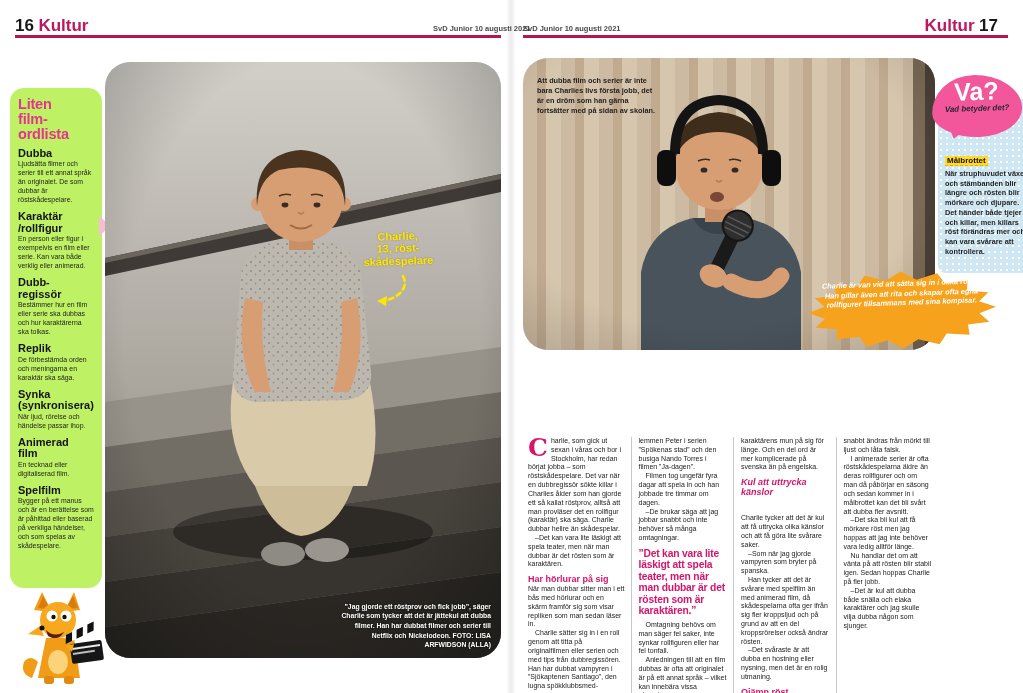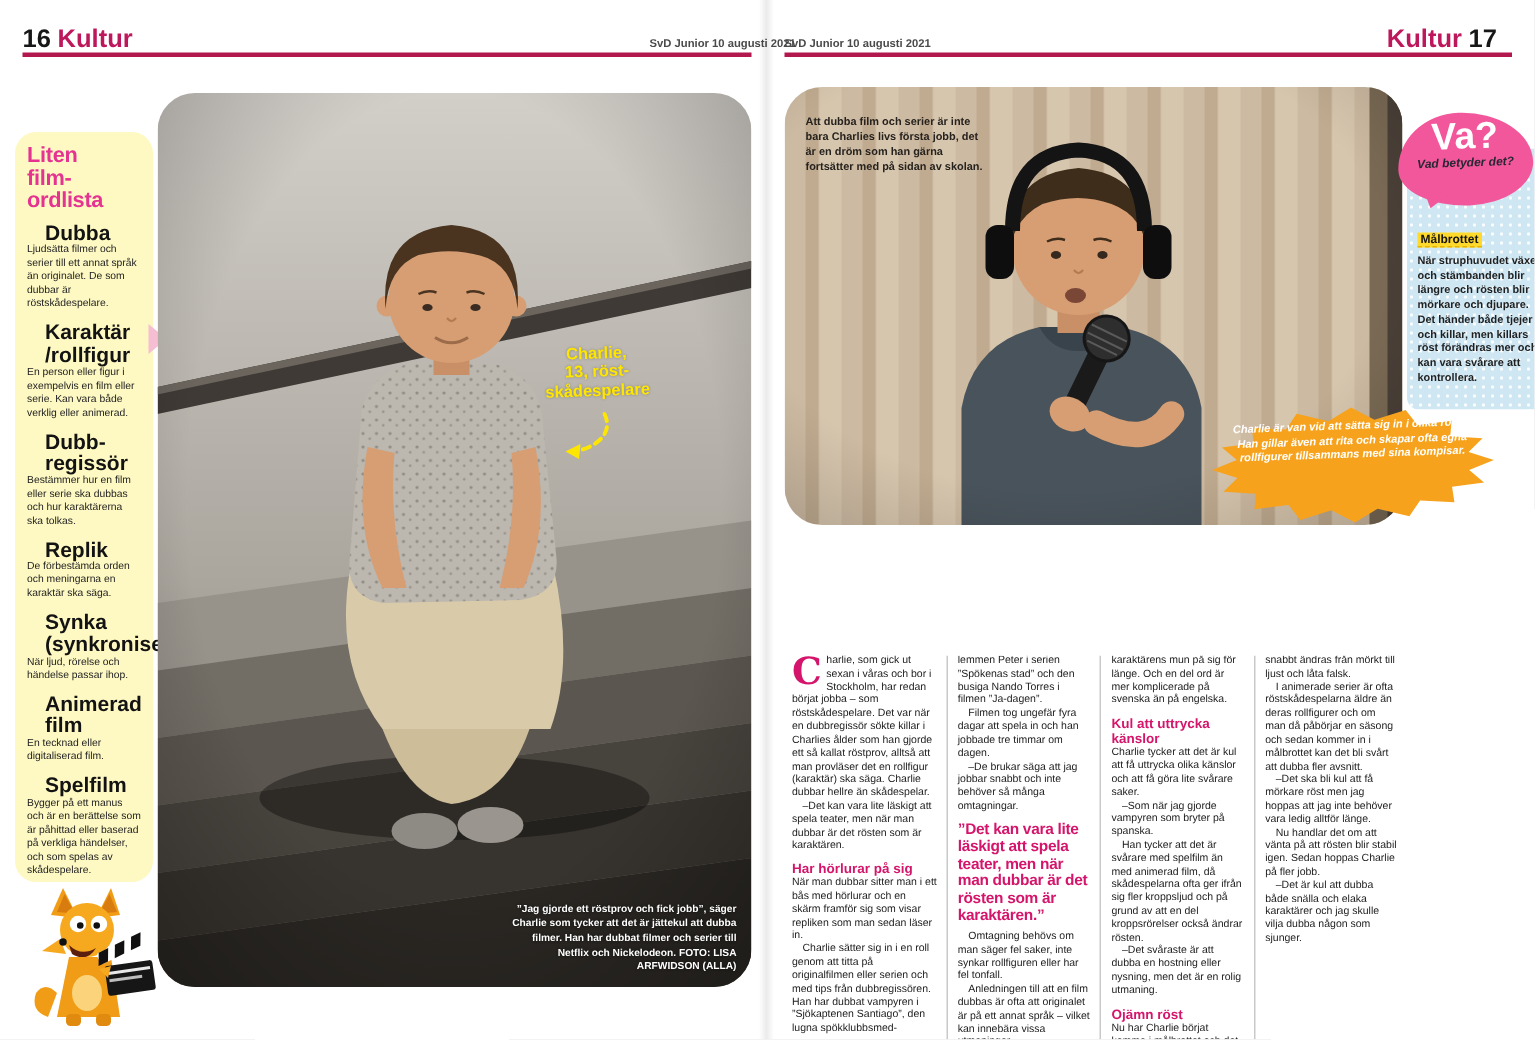--- a/index.html
+++ b/index.html
@@ -13,26 +13,26 @@
   .hdr-num{font-size:17px;font-weight:800;color:#171717;display:inline;}
   .hdr-sec{font-size:17px;font-weight:800;color:#be185d;display:inline;}
   .hdr-left{position:absolute;left:15px;top:16px;}
   .hdr-right{position:absolute;right:25px;top:16px;}
   .date{font-size:7.5px;font-weight:700;color:#4a4a4a;position:absolute;top:24px;}
   .date-l{left:433px;} .date-r{left:523px;}
   .rule{position:absolute;top:35px;height:3px;background:#b2174e;}
   .rule-l{left:15px;width:486px;} .rule-r{left:523px;width:485px;}
 
   
-  .gloss{position:absolute;left:10px;top:88px;width:92px;height:500px;background:#fef9c3;
+  .gloss{position:absolute;left:10px;top:88px;width:92px;height:500px;background:#bef264;
     border-radius:14px;padding:9px 8px;box-sizing:border-box;}
   .gloss:after{content:"";position:absolute;right:-9px;top:128px;width:0;height:0;
     border:10px solid transparent;border-left:12px solid #f5bed2;border-right:0;}
   .gloss-title{font-size:14.5px;font-weight:800;color:#e43390;line-height:1.03;letter-spacing:-0.2px;}
-  .g-term{font-size:14px;font-weight:800;color:#131313;margin-top:6px;line-height:1.05;margin-left:12px;}
+  .g-term{font-size:11px;font-weight:800;color:#131313;margin-top:6px;line-height:1.05;}
   .g-def{font-size:6.9px;color:#222;line-height:1.3;margin-top:1px;font-weight:500;}
 
   
   .photo{position:absolute;overflow:hidden;border-radius:25px;}
   .photo-left{left:105px;top:62px;width:396px;height:596px;}
   .photo-right{left:523px;top:58px;width:412px;height:292px;}
   .photo svg{display:block;}
   .photo-label{position:absolute;left:237px;top:168px;width:112px;color:#ffe600;font-size:11px;
     font-weight:800;text-align:center;line-height:1.12;transform:rotate(-2deg);
     text-shadow:0 0 2px rgba(0,0,0,0.3);}
@@ -307,21 +307,21 @@
       <p>lemmen Peter i serien ”Spökenas stad” och den busiga Nando Torres i filmen ”Ja-dagen”.</p>
       <p class="ind">Filmen tog ungefär fyra dagar att spela in och han jobbade tre timmar om dagen.</p>
       <p class="ind">–De brukar säga att jag jobbar snabbt och inte behöver så många omtagningar.</p>
       <div class="pq">”Det kan vara lite läskigt att spela teater, men när man dubbar är det rösten som är karaktären.”</div>
       <p class="ind">Omtagning behövs om man säger fel saker, inte synkar rollfiguren eller har fel tonfall.</p>
       <p class="ind">Anledningen till att en film dubbas är ofta att originalet är på ett annat språk – vilket kan innebära vissa utmaningar.</p>
 
     </div>
     <div class="col">
       <p>karaktärens mun på sig för länge. Och en del ord är mer komplicerade på svenska än på engelska.</p>
-      <h3 class="sub" style="margin-bottom:1px;">Kul att uttrycka känslor</h3>
+      <h3 class="sub" style="margin-bottom:17px;font-style:italic;">Kul att uttrycka känslor</h3>
       <p>Charlie tycker att det är kul att få uttrycka olika känslor och att få göra lite svårare saker.</p>
       <p class="ind">–Som när jag gjorde vampyren som bryter på spanska.</p>
       <p class="ind">Han tycker att det är svårare med spelfilm än med animerad film, då skådespelarna ofta ger ifrån sig fler kroppsljud och på grund av att en del kroppsrörelser också ändrar rösten.</p>
       <p class="ind">–Det svåraste är att dubba en hostning eller nysning, men det är en rolig utmaning.</p>
       <h3 class="sub" style="margin-bottom:1px;">Ojämn röst</h3>
       <p>Nu har Charlie börjat komma i målbrottet och det gör att han måste pausa dubbandet. Det beror på att rösten kan vara ojämn och</p>
     </div>
     <div class="col">
       <p>snabbt ändras från mörkt till ljust och låta falsk.</p>
       <p class="ind">I animerade serier är ofta röstskådespelarna äldre än deras rollfigurer och om man då påbörjar en säsong och sedan kommer in i målbrottet kan det bli svårt att dubba fler avsnitt.</p>

